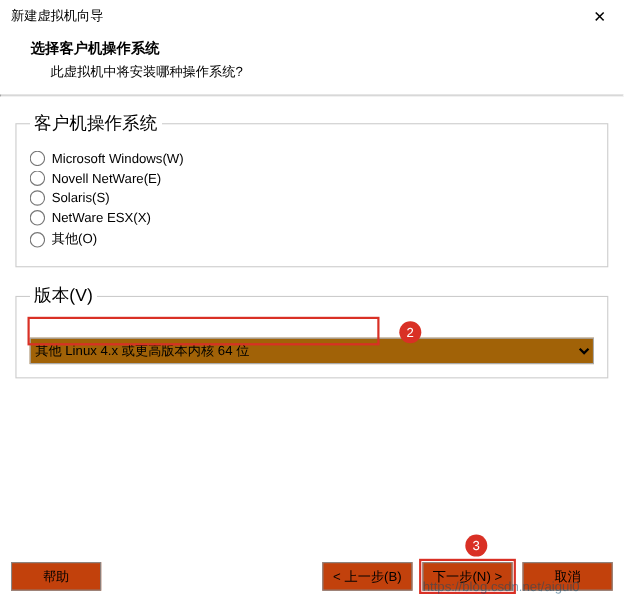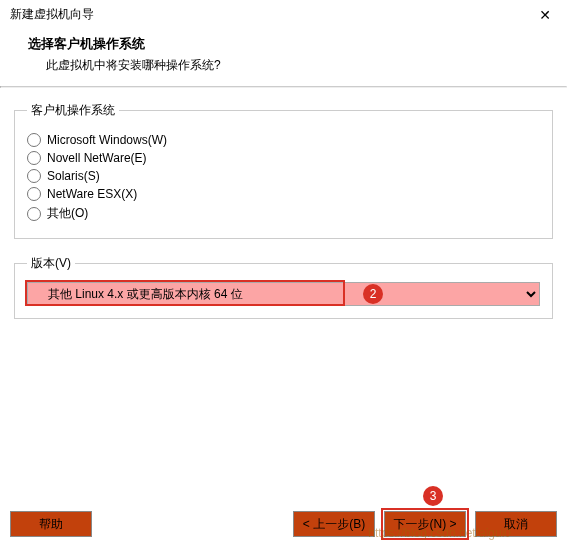--- a/index.html
+++ b/index.html
@@ -6,37 +6,37 @@
   body { margin: 0; background: #fff; width: 567px; height: 550px; position: relative; font-size: 12px; color: #000; }
   .titlebar { display: flex; align-items: center; justify-content: space-between; padding: 6px 10px 6px 10px; }
   .title { font-size: 12px; }
   .close-x { font-size: 14px; font-family: Arial; padding: 0 6px; cursor: default; }
   .header { padding: 6px 0 12px 28px; }
   .header-title { font-weight: bold; font-size: 13px; margin-bottom: 4px; }
   .header-sub { padding-left: 18px; font-size: 12px; }
   .divider { border-top: 1px solid #ccc; margin: 0; }
   .body { padding: 14px 14px 0 14px; }
   fieldset { border: 1px solid #ccc; margin: 0 0 16px 0; padding: 10px 12px 12px 12px; }
-  fieldset legend { padding: 0 4px; font-size: 12px; }
+  fieldset legend { padding: 0 4px; font-size: 16px; }
   .radio-row { display: flex; align-items: center; margin: 4px 0; }
   .radio-row input[type=radio] { margin: 0 6px 0 0; width: 14px; height: 14px; accent-color: #000; }
   .linux-hl { border: 2px solid #d93025; padding: 1px 2px; margin-left: -4px; display: inline-flex; align-items: center; }
   .badge { width: 20px; height: 20px; border-radius: 50%; background: #d93025; color: #fff; font-size: 12px; display: inline-flex; align-items: center; justify-content: center; margin-left: 8px; }
   .select-row { position: relative; display: flex; align-items: center; }
   .select-hl { border: 2px solid #d93025; padding: 0; width: 320px; }
   select.version { width: 100%; height: 24px; border: 1px solid #aaa; background: #efefef; font-size: 12px; padding: 2px 4px; }
   .select-full { width: 100%; }
-  .select-full select { width: 100%; height: 24px; border: 1px solid #aaa; background: #fca5a5; font-size: 12px; padding: 2px 16px; }
+  .select-full select { width: 100%; height: 24px; border: 1px solid #aaa; background: #a16207; font-size: 12px; padding: 2px 0; margin-top: 17px; }
   .buttons { position: absolute; bottom: 10px; left: 10px; right: 10px; display: flex; align-items: center; }
   .btn { height: 26px; min-width: 82px; border: 1px solid #888; background: #c2410c; font-size: 12px; cursor: default; padding: 0 8px; }
   .spacer { flex: 1; }
   .next-wrap { position: relative; display: inline-block; margin: 0 6px; }
   .next-hl { border: 2px solid #d93025; padding: 1px; display: inline-block; }
   .badge-top { position: absolute; top: -22px; left: 50%; transform: translateX(-50%); }
-  .watermark { position: absolute; right: 56px; bottom: 10px; color: #a16207; font-size: 12px; opacity: 0.5; pointer-events: none; }
+  .watermark { position: absolute; right: 40px; bottom: 10px; color: #0c4a6e; font-size: 12px; opacity: 0.5; pointer-events: none; }
 </style>
 </head>
 <body>
 
 <div class="titlebar">
   <span class="title">新建虚拟机向导</span>
   <span class="close-x">✕</span>
 </div>
 
 <div class="header">

